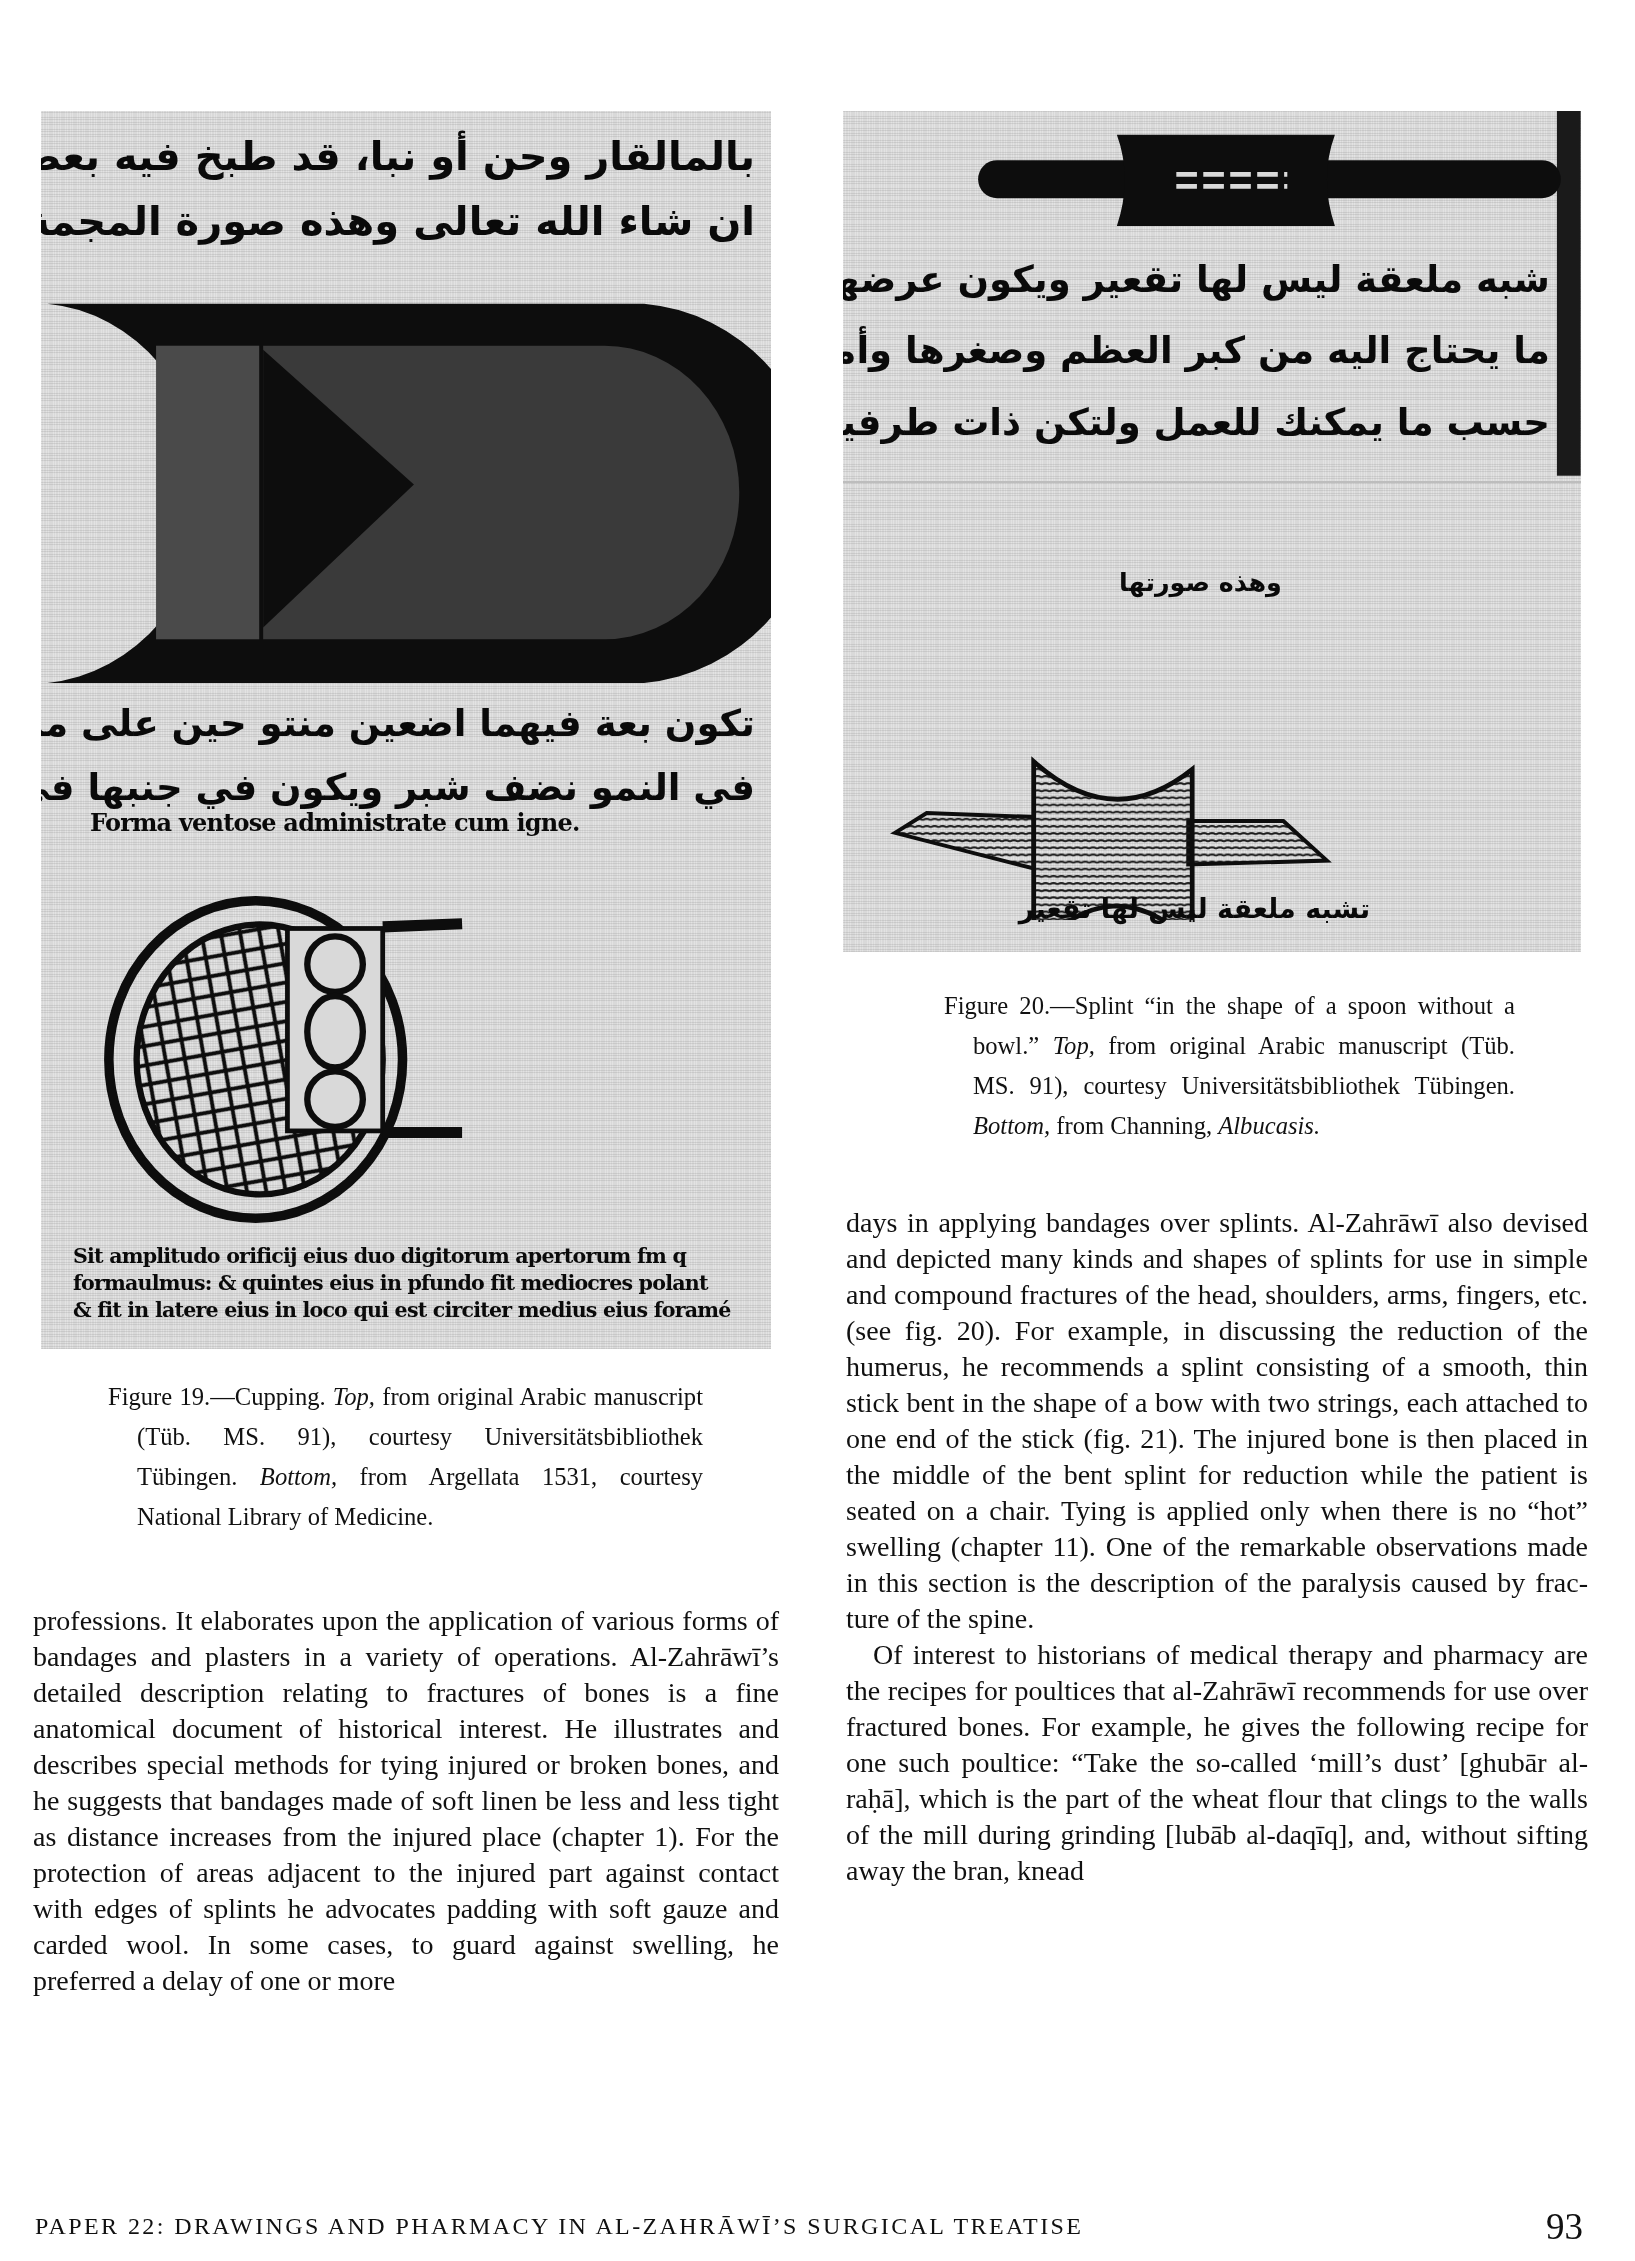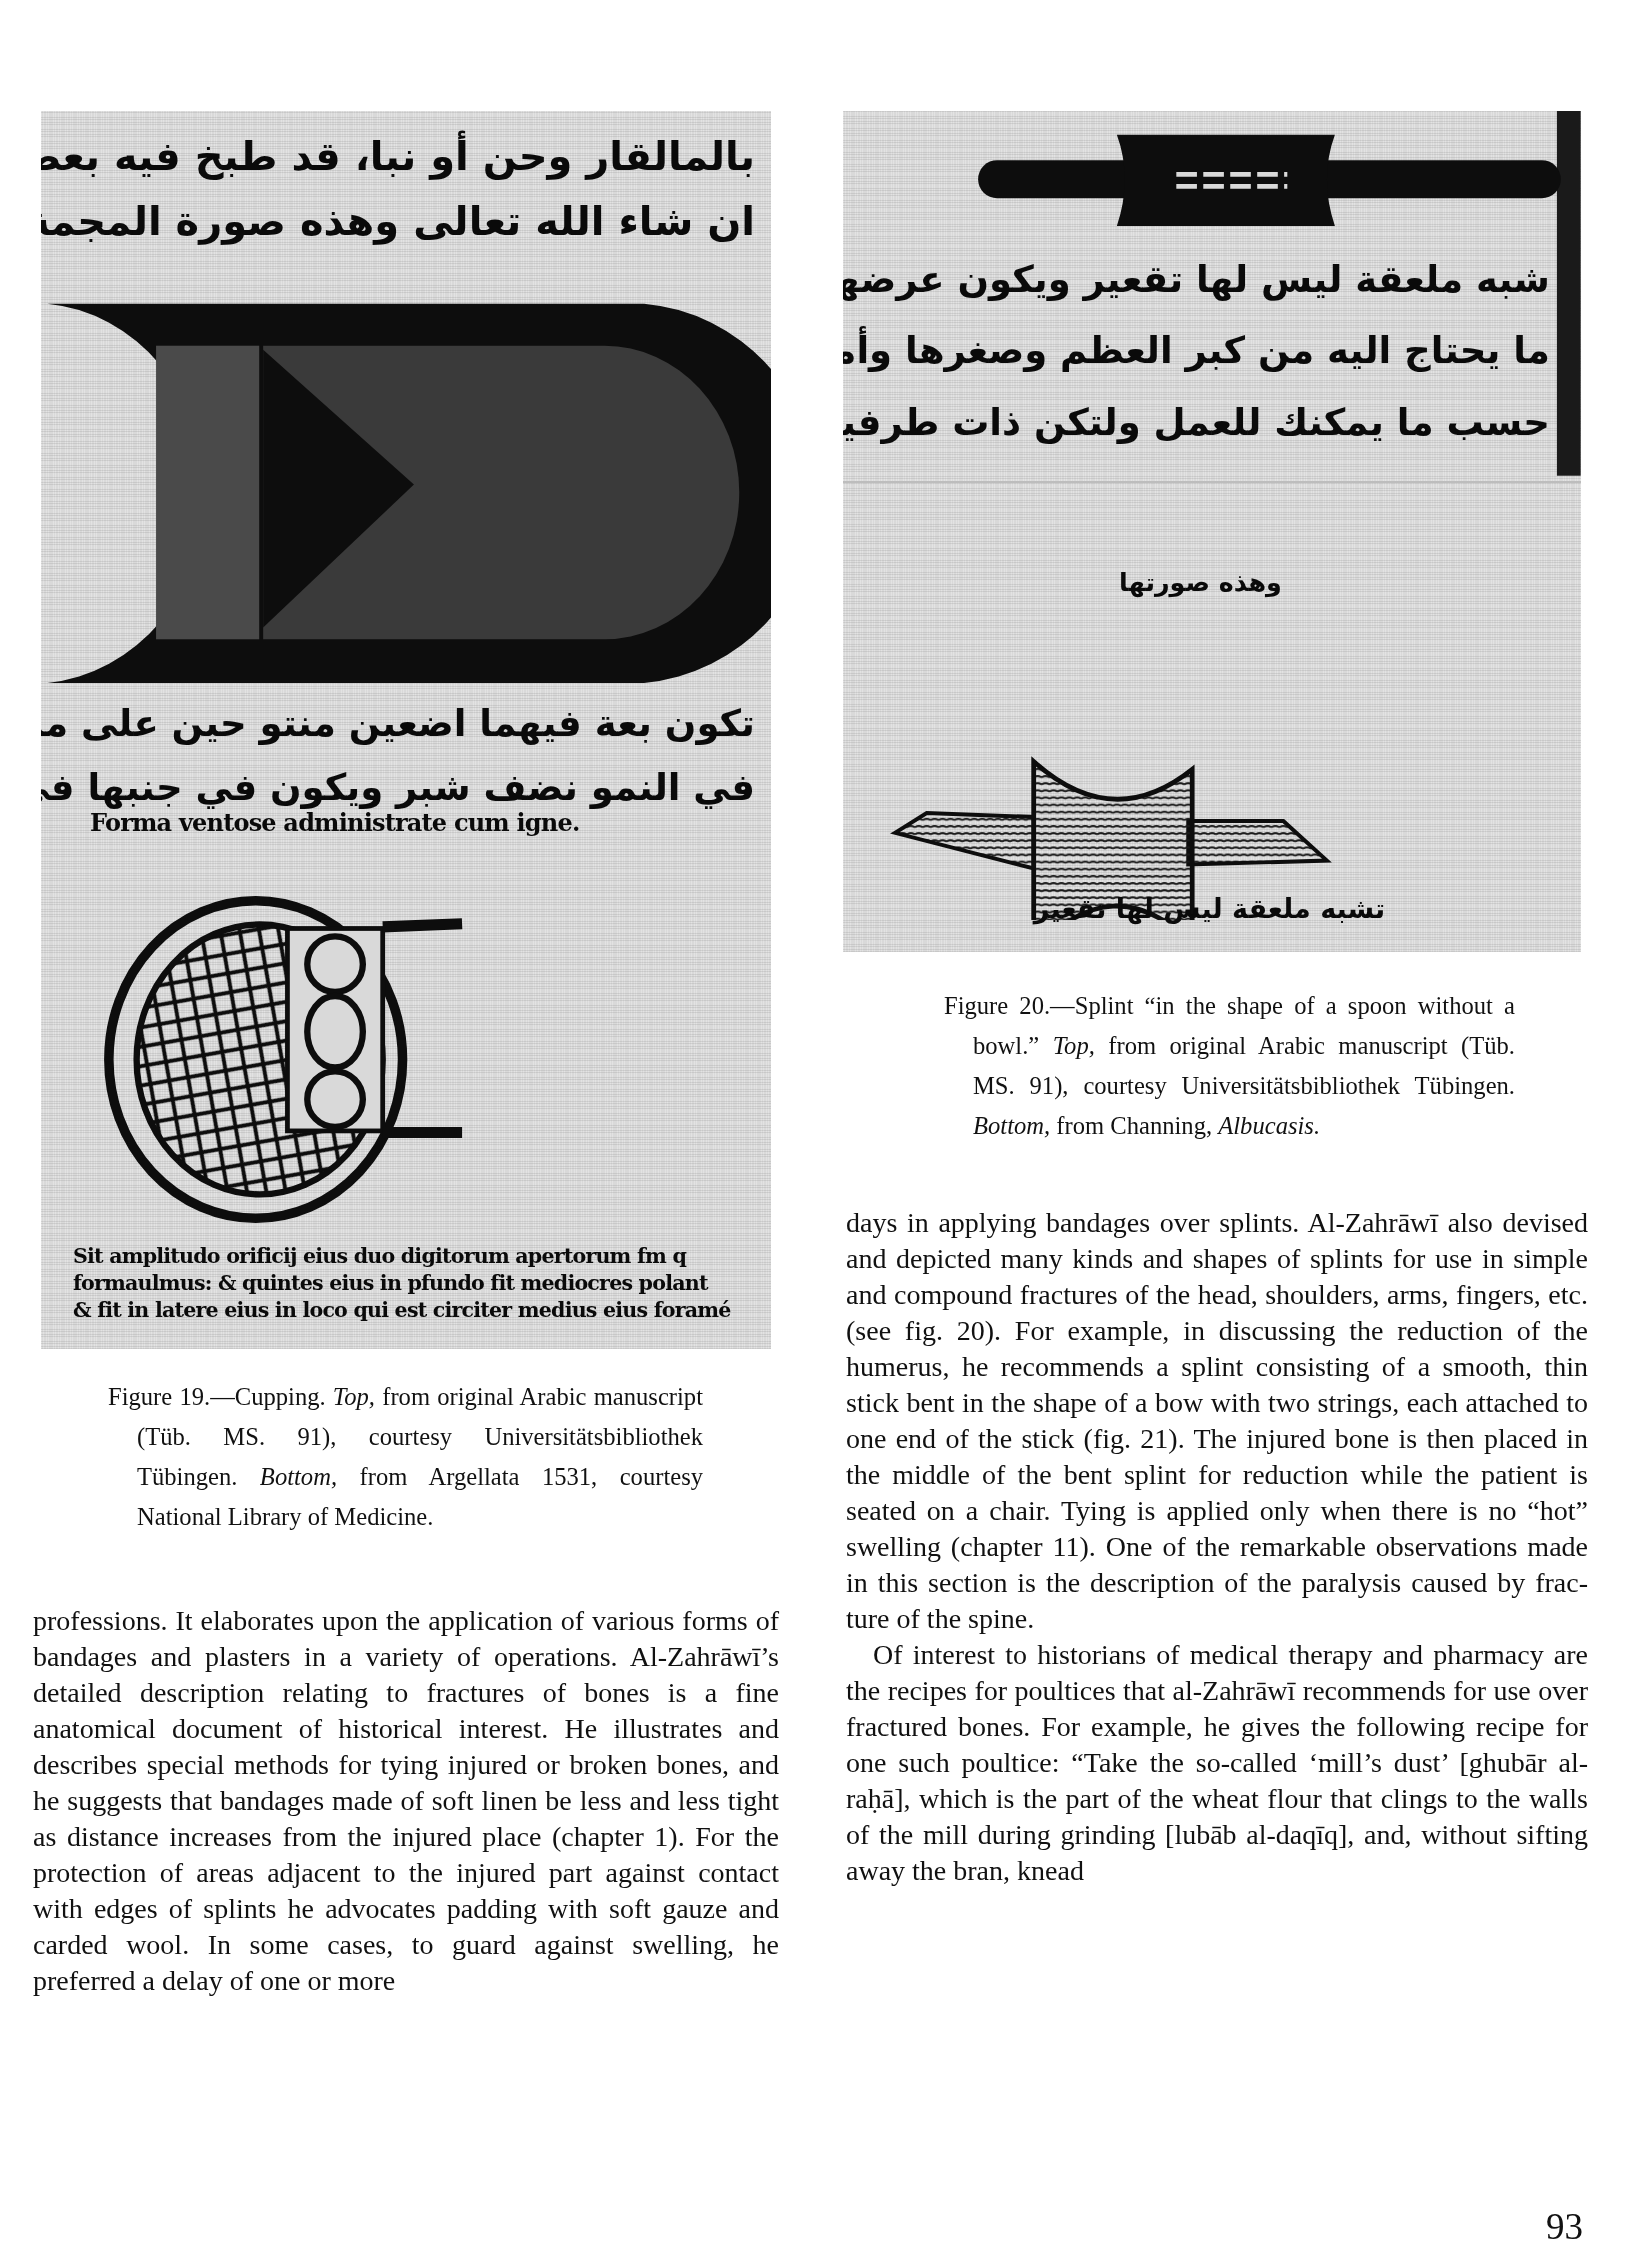--- a/index.html
+++ b/index.html
@@ -110,21 +110,21 @@
     <defs>
       <pattern id="wood" width="10" height="9" patternUnits="userSpaceOnUse">
         <path d="M0,4 Q5,1 10,4" stroke="#1a1a1a" stroke-width="2.5" fill="none"></path>
       </pattern>
     </defs>
     <path d="M65,290 L105,265 L240,270 L240,335 Z" fill="url(#wood)" stroke="#0d0d0d" stroke-width="5"></path>
     <path d="M435,275 L440,275 L555,275 L610,325 L435,330 Z" fill="url(#wood)" stroke="#0d0d0d" stroke-width="5"></path>
     <path d="M240,200 Q340,290 440,210 L440,430 Q340,330 240,440 Z" fill="url(#wood)" stroke="#0d0d0d" stroke-width="6"></path>
   </svg>
 
-  <div class="arabic" style="top:782px; left:168px; width:397px; font-size:27px;">تشبه ملعقة ليس لها تقعير</div>
+  <div class="arabic" style="top:782px; left:153px; width:397px; font-size:27px;">تشبه ملعقة ليس لها تقعير</div>
 </div>
 
 <div class="caption" style="left:944px; top:986px; width:571px;">
   <span>Figure 20.—Splint “in the shape of a spoon without a bowl.”</span>
   <i>Top,</i>
   <span>from original Arabic manuscript (Tüb. MS. 91), courtesy Universitätsbibliothek Tübingen.</span>
   <i>Bottom,</i>
   <span>from Channing,</span>
   <i>Albucasis.</i>
 </div>
@@ -132,15 +132,16 @@
 <div class="body-col" style="left:33px; top:1603px; width:746px;">
   <p>professions. It elaborates upon the application of various forms of bandages and plasters in a variety of operations. Al-Zahrāwī’s detailed description re­lating to fractures of bones is a fine anatomical document of historical interest. He illustrates and describes special methods for tying injured or broken bones, and he suggests that bandages made of soft linen be less and less tight as distance increases from the injured place (chapter 1). For the protection of areas adjacent to the injured part against contact with edges of splints he advocates padding with soft gauze and carded wool. In some cases, to guard against swelling, he preferred a delay of one or more</p>
 </div>
 
 <div class="body-col" style="left:846px; top:1205px; width:742px;">
   <p>days in applying bandages over splints. Al-Zahrāwī also devised and depicted many kinds and shapes of splints for use in simple and compound fractures of the head, shoulders, arms, fingers, etc. (see fig. 20). For example, in discussing the reduction of the humerus, he recommends a splint consisting of a smooth, thin stick bent in the shape of a bow with two strings, each attached to one end of the stick (fig. 21). The injured bone is then placed in the middle of the bent splint for reduction while the patient is seated on a chair. Tying is applied only when there is no “hot” swelling (chapter 11). One of the remarkable observations made in this sec­tion is the description of the paralysis caused by frac­ture of the spine.</p>
   <p class="indent">Of interest to historians of medical therapy and phar­macy are the recipes for poultices that al-Zahrāwī recommends for use over fractured bones. For ex­ample, he gives the following recipe for one such poultice: “Take the so-called ‘mill’s dust’ [ghubār al-raḥā], which is the part of the wheat flour that clings to the walls of the mill during grinding [lubāb al-daqīq], and, without sifting away the bran, knead</p>
 </div>
 
 <div class="footer">
+  <span class="running-head">PAPER 22: DRAWINGS AND PHARMACY IN AL-ZAHRĀWĪ’S SURGICAL TREATISE</span>
   <span class="page-number">93</span>
 </div>
 
 
 </body></html>

